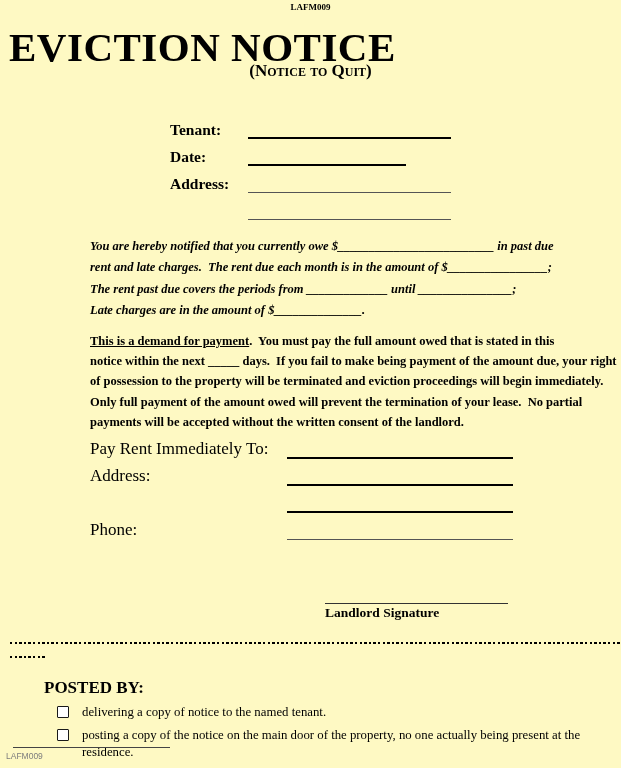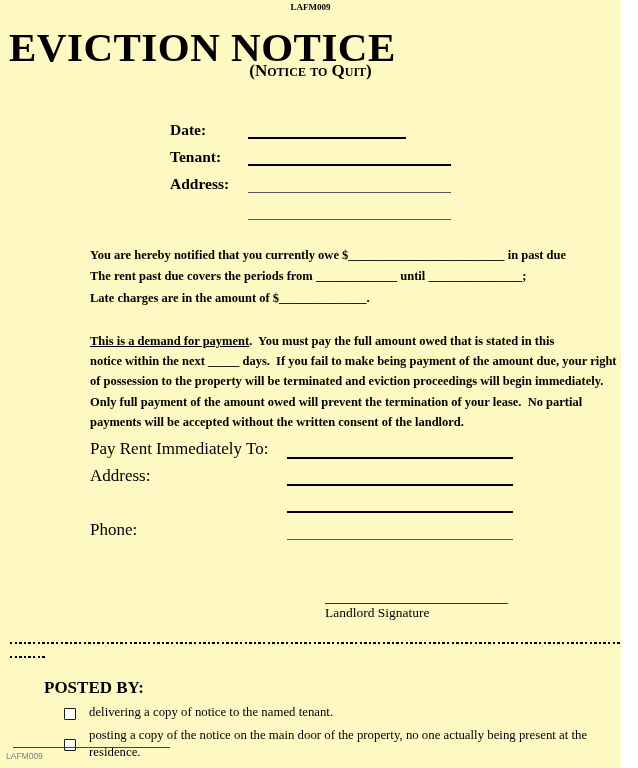--- a/index.html
+++ b/index.html
@@ -31,80 +31,81 @@
   .frow { display: flex; align-items: flex-end; height: 27px; }
   .flabel { font-size: 15.5px; font-weight: bold; width: 78px; flex: none; }
   .fline { height: 0; flex: none; }
   .thick { border-bottom: 2px solid #000; }
   .thin  { border-bottom: 1px solid #555; }
   .w158 { width: 158px; }
   .w203 { width: 203px; }
   
   .para { position: absolute; left: 90px; font-size: 12.5px; font-weight: bold; }
   .para .pline { white-space: pre; }
-  .para1 { top: 245px; }
+  .para1 { top: 236px; font-style: italic; }
   .para1 .pline { line-height: 21.3px; }
   .para2 { top: 331px; }
   .para2 .pline { line-height: 20.2px; }
   .udl { text-decoration: underline; text-align: right; }
   
   .fields-pay { position: absolute; left: 90px; top: 432px; }
   .prow { display: flex; align-items: flex-end; height: 27px; }
   .plabel { font-size: 17px; font-weight: normal; width: 197px; flex: none; }
   .w226 { width: 226px; }
   
   .sig { position: absolute; left: 325px; top: 603px; width: 183px; border-top: 1px solid #333; }
-  .sig-label { font-size: 13.5px; font-weight: normal; padding-top: 1px; }
+  .sig-label { font-size: 13.5px; font-weight: bold; padding-top: 1px; }
   
   .dash { position: absolute; height: 2px;
           background: repeating-linear-gradient(90deg, #000 0 2.5px, transparent 2.5px 4.6px); }
   .dash1 { top: 642px; left: 10px; width: 618px; }
   .dash2 { top: 656px; left: 10px; width: 35px; }
   
   .posted-heading { position: absolute; left: 44px; top: 678px; font-size: 17px; font-weight: bold; }
   .checklist { position: absolute; left: 57px; top: 704px; }
-  .citem { display: flex; align-items: center; margin-bottom: 6px; margin-left: 7px; }
+  .citem { display: flex; align-items: flex-start; margin-bottom: 6px; }
   .cbox { width: 10px; height: 10px; border: 1.6px solid #1a1a1a; border-radius: 1px;
           flex: none; margin-top: 2px; margin-right: 13px; background: #fff; }
   .ctext { font-size: 12.8px; line-height: 17px; }
   
   .foot-line { position: absolute; top: 747px; left: 13px; width: 157px; border-top: 1px solid #444; }
   .foot-code { position: absolute; top: 751px; left: 6px; font-size: 8.5px; color: #7d7d7d;
                font-family: "Liberation Sans", sans-serif; }
 </style>
 </head>
 <body>
 
 <div class="page">
 
   <div class="top-code">LAFM009</div>
   <h1 class="title">EVICTION NOTICE</h1>
   <div class="subtitle">(Notice to Quit)</div>
 
   <div class="fields-top">
     <div class="frow">
+      <span class="flabel">Tenant:</span>
+      <span class="fline thick w203"></span>
+    </div>
+    <div class="frow">
       <span class="flabel">Date:</span>
       <span class="fline thick w158"></span>
-    </div>
-    <div class="frow">
-      <span class="flabel">Tenant:</span>
-      <span class="fline thick w203"></span>
     </div>
     <div class="frow">
       <span class="flabel">Address:</span>
       <span class="fline thin w203"></span>
     </div>
     <div class="frow">
       <span class="flabel"></span>
       <span class="fline thin w203"></span>
     </div>
   </div>
 
   <div class="para para1">
     <div class="pline">You are hereby notified that you currently owe $_________________________ in past due</div>
+    <div class="pline">rent and late charges.  The rent due each month is in the amount of $________________;</div>
     <div class="pline">The rent past due covers the periods from _____________ until _______________;</div>
     <div class="pline">Late charges are in the amount of $______________.</div>
   </div>
 
   <div class="para para2">
     <div class="pline"><span class="udl">This is a demand for payment</span><span>.  You must pay the full amount owed that is stated in this</span></div>
     <div class="pline">notice within the next _____ days.  If you fail to make being payment of the amount due, your right</div>
     <div class="pline">of possession to the property will be terminated and eviction proceedings will begin immediately.</div>
     <div class="pline">Only full payment of the amount owed will prevent the termination of your lease.  No partial</div>
     <div class="pline">payments will be accepted without the written consent of the landlord.</div>

